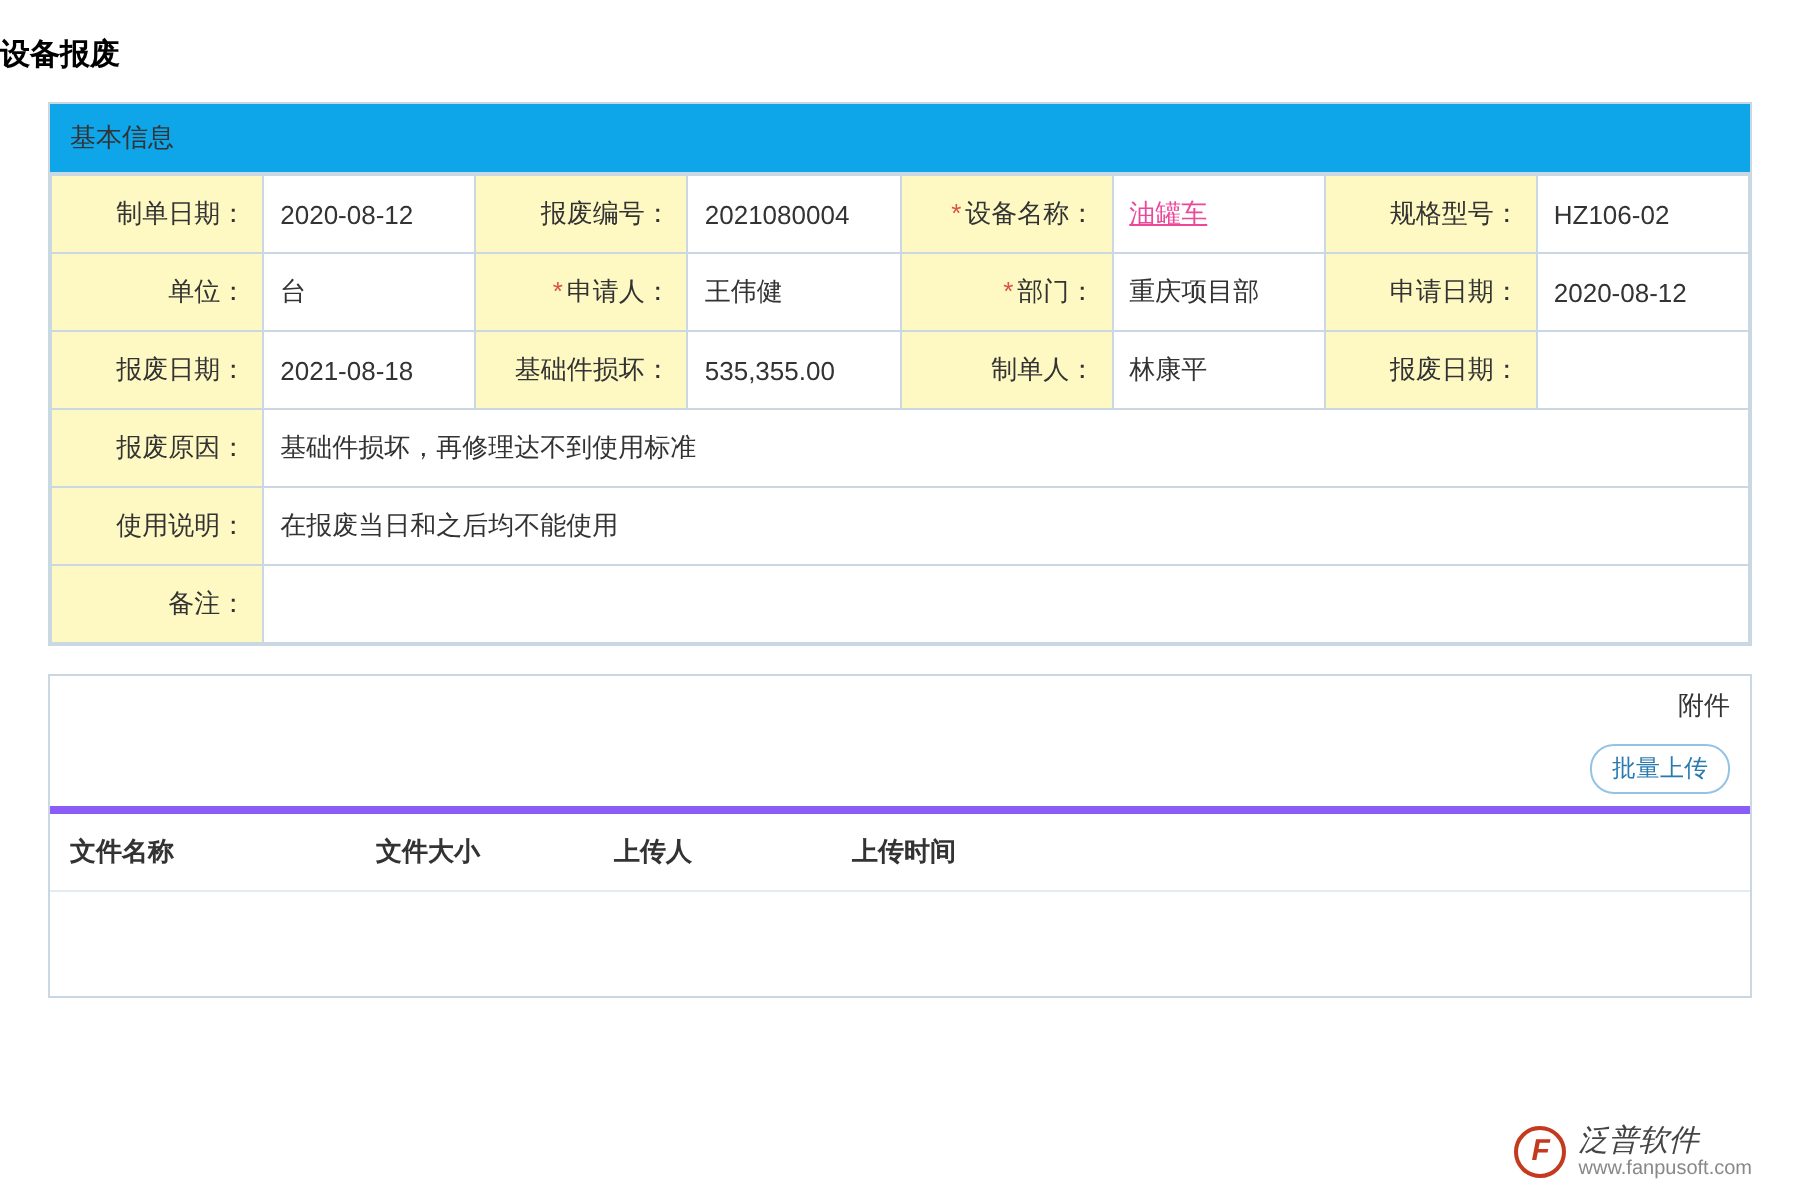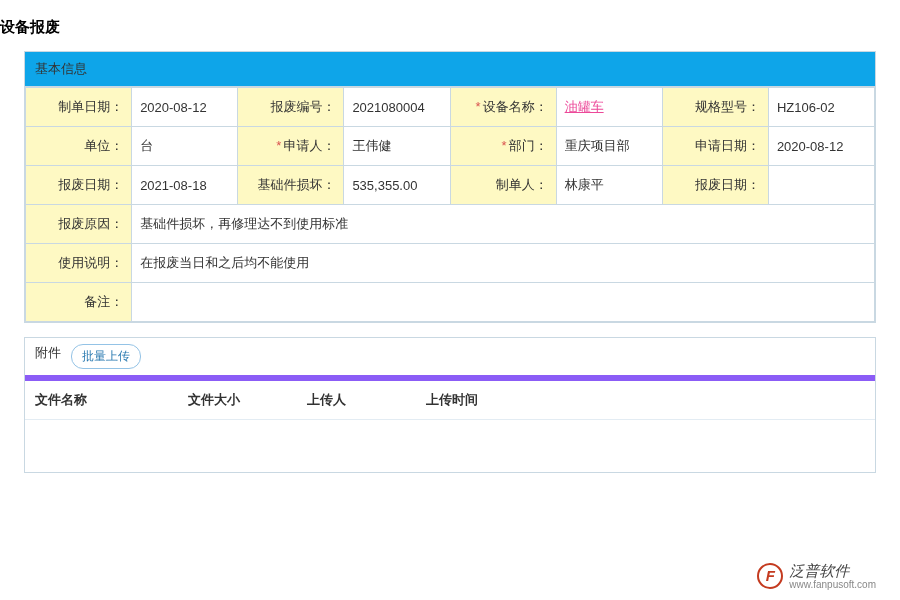--- a/index.html
+++ b/index.html
@@ -45,24 +45,25 @@
     text-align: right;
     color: #333;
     white-space: nowrap;
   }
   .req { color: #d9534f; margin-right: 2px; }
   .link-val { color: #ec4899; text-decoration: underline; cursor: pointer; }
 
   .attach-panel { margin: 0 24px; border: 1px solid #c9d8e2; }
   .attach-header {
     padding: 6px 10px;
-    border-bottom: 6px solid #8b5cf6;
+    border-bottom: 4px solid #8b5cf6;
     display: flex;
-    align-items: flex-start;
+    align-items: flex-end;
     gap: 10px;
+    flex-direction: column;
   }
   .upload-btn {
     border: 1px solid #94c3e6;
     color: #2a7ab0;
     background: #fff;
     padding: 3px 10px;
     font-size: 12px;
     border-radius: 12px;
     cursor: pointer;
   }

